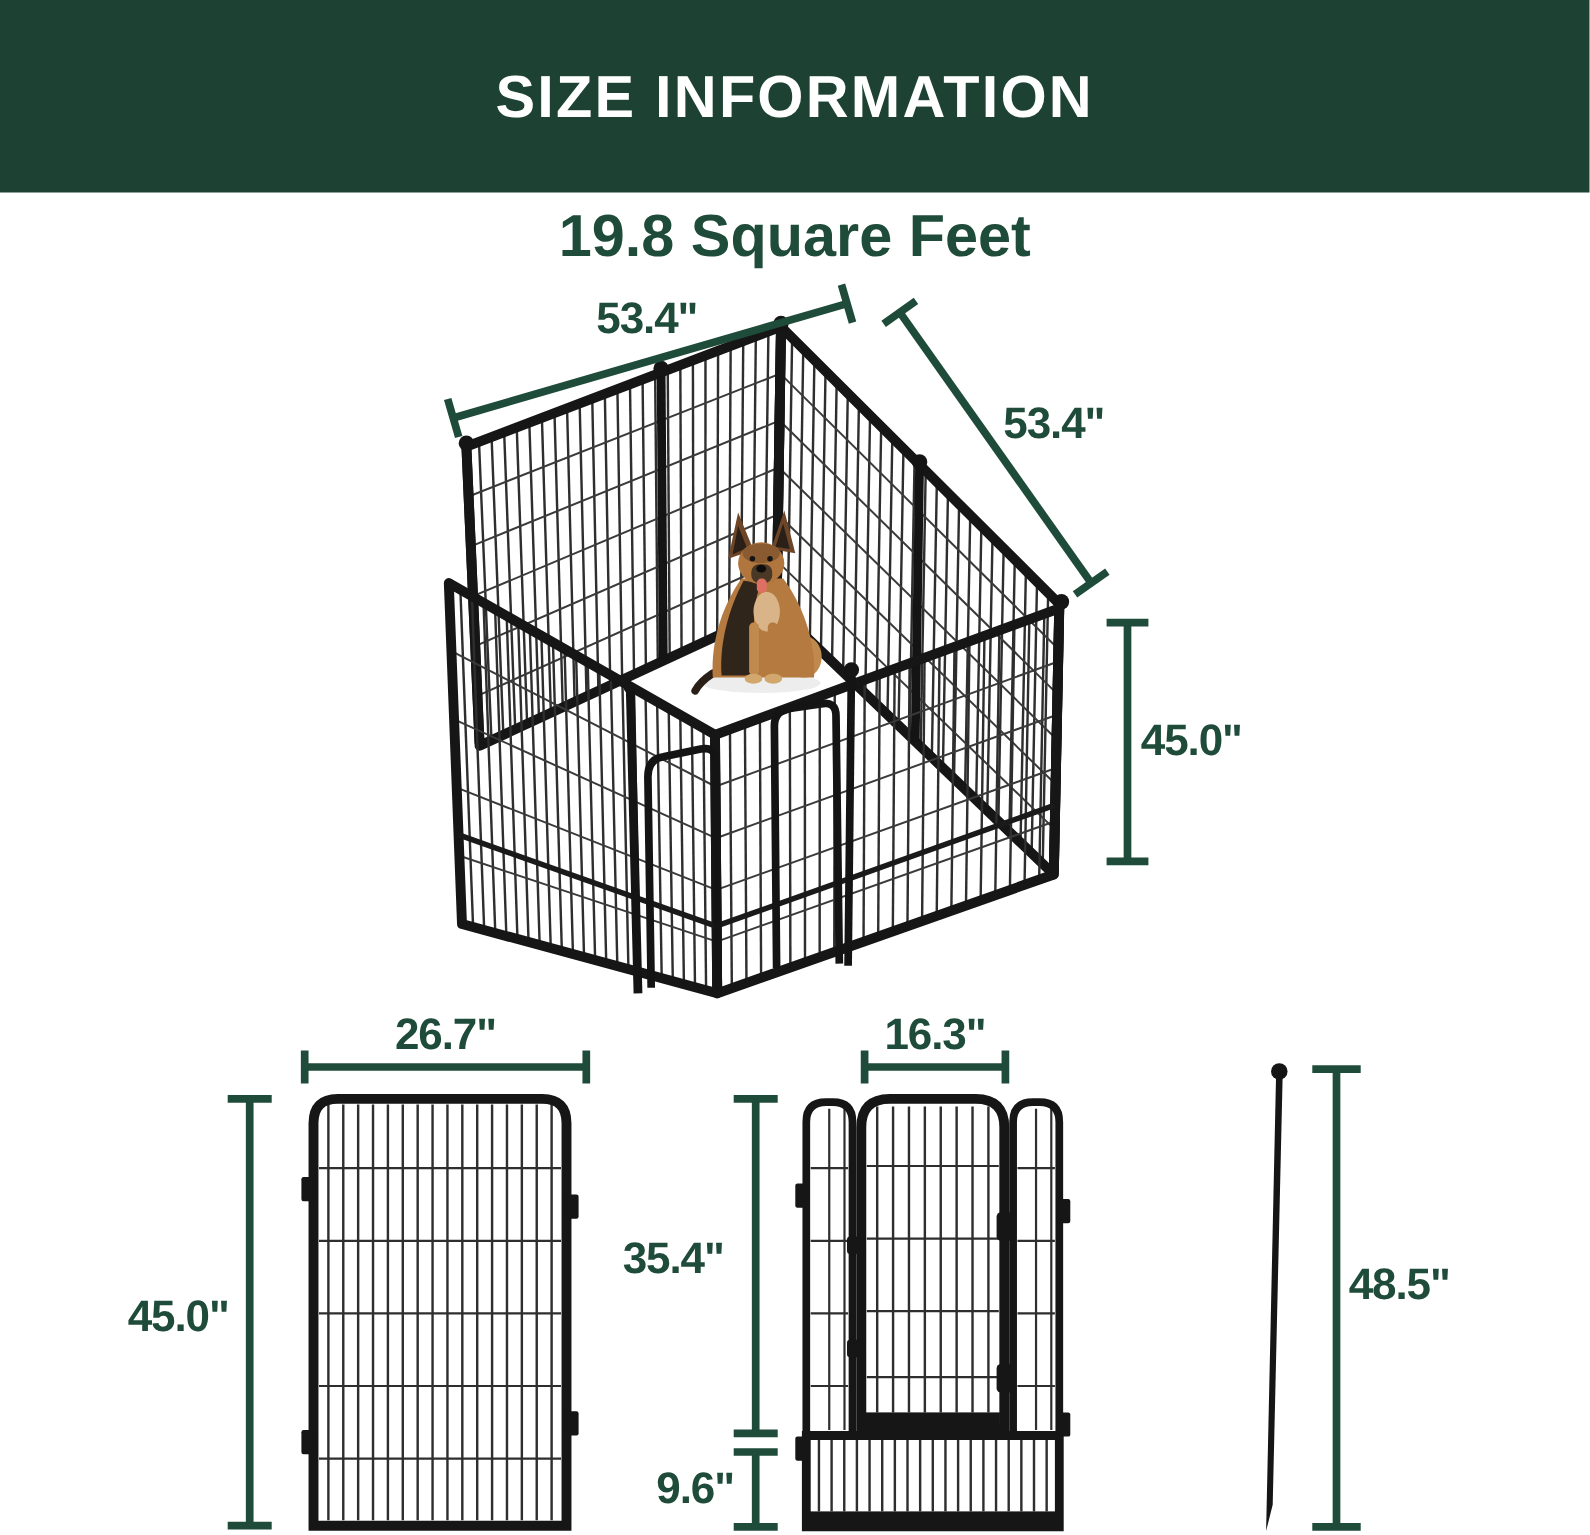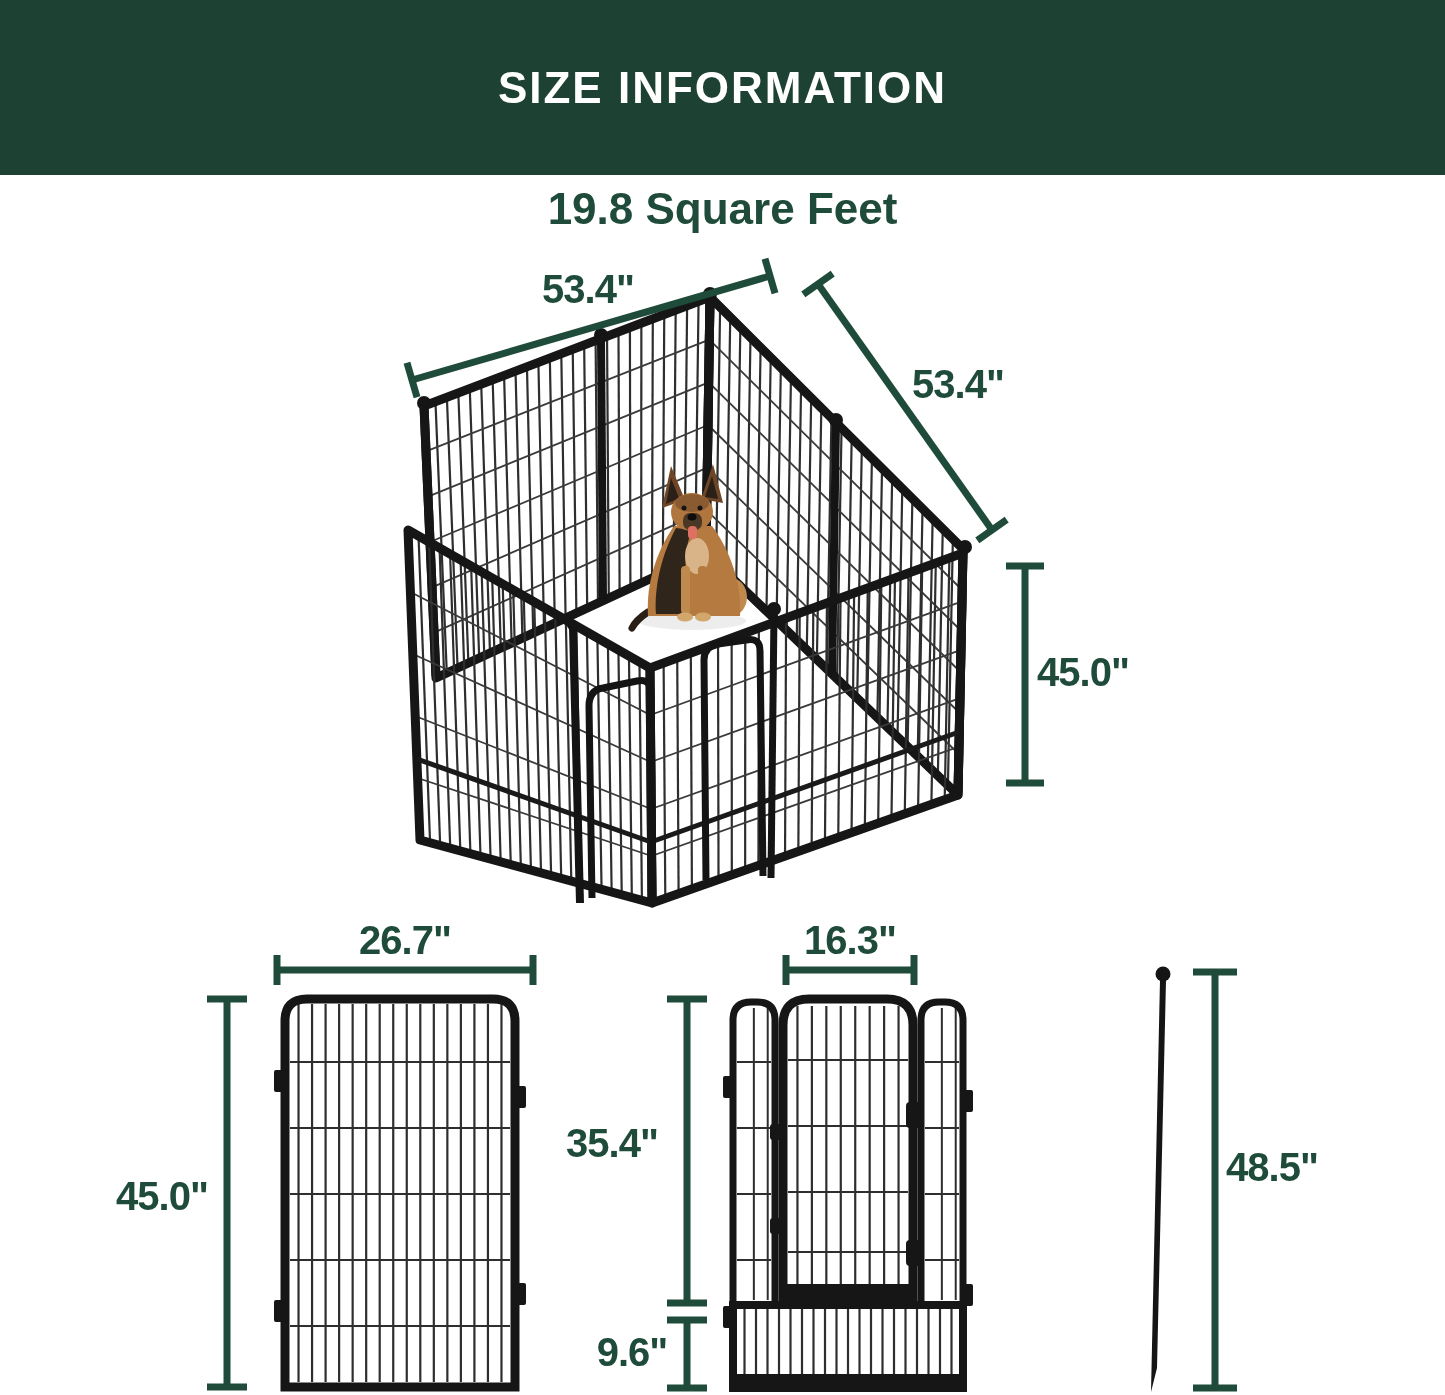--- a/index.html
+++ b/index.html
@@ -3,24 +3,24 @@
 <meta charset="utf-8">
 <style>
   :root{
     --banner-bg:#1D4233; --banner-text:#FFFFFF; --green:#1F4B3A; --metal:#161616;
   }
   html,body{margin:0;padding:0;background:#ffffff;}
   body{width:1445px;height:1395px;position:relative;overflow:hidden;
        font-family:"Liberation Sans",sans-serif;}
   .banner{position:absolute;left:0;top:0;width:1445px;height:175px;
           background:var(--banner-bg);display:flex;align-items:center;justify-content:center;}
-  .banner h1{margin:0;color:var(--banner-text);font-size:44px;font-weight:bold;
+  .banner h1{margin:0;color:var(--banner-text);font-size:54px;font-weight:bold;
              letter-spacing:2px;line-height:1;}
   .headline{position:absolute;left:0;top:184px;width:1445px;text-align:center;
-            color:var(--green);font-size:44px;font-weight:bold;}
+            color:var(--green);font-size:54px;font-weight:bold;}
   svg.art{position:absolute;left:0;top:0;}
   .dim-label{font-family:"Liberation Sans",sans-serif;font-size:40px;font-weight:bold;
              fill:var(--green);text-anchor:middle;letter-spacing:-1px;}
 </style>
 </head>
 <body>
 
 <header class="banner">
   <h1>SIZE INFORMATION</h1>
 </header>

